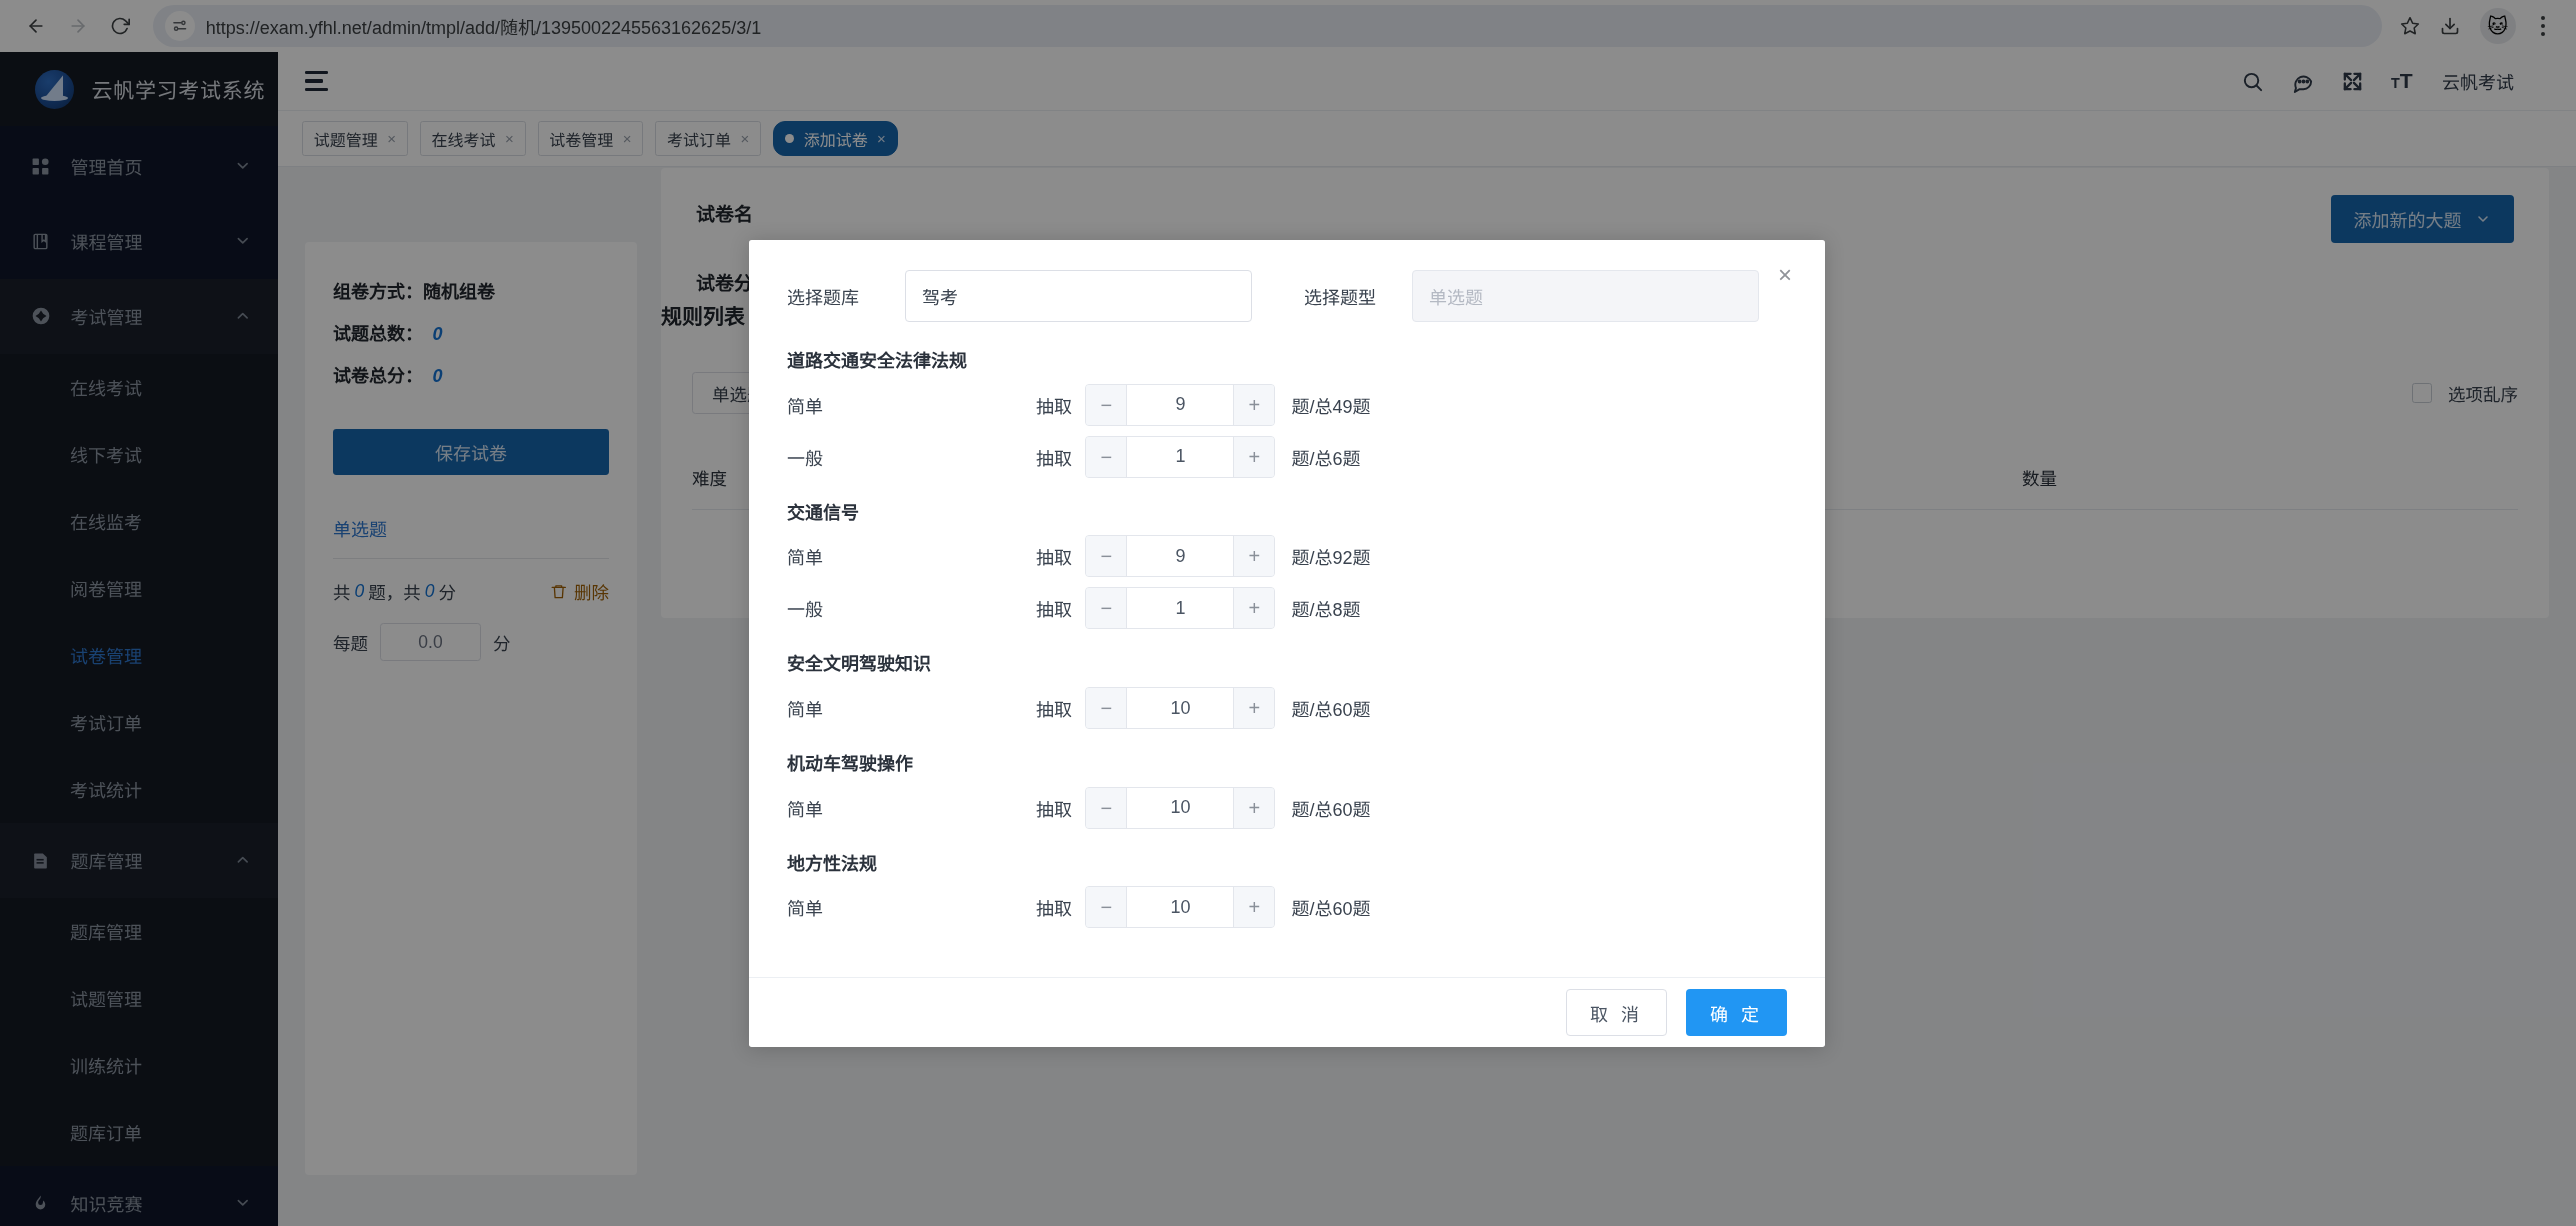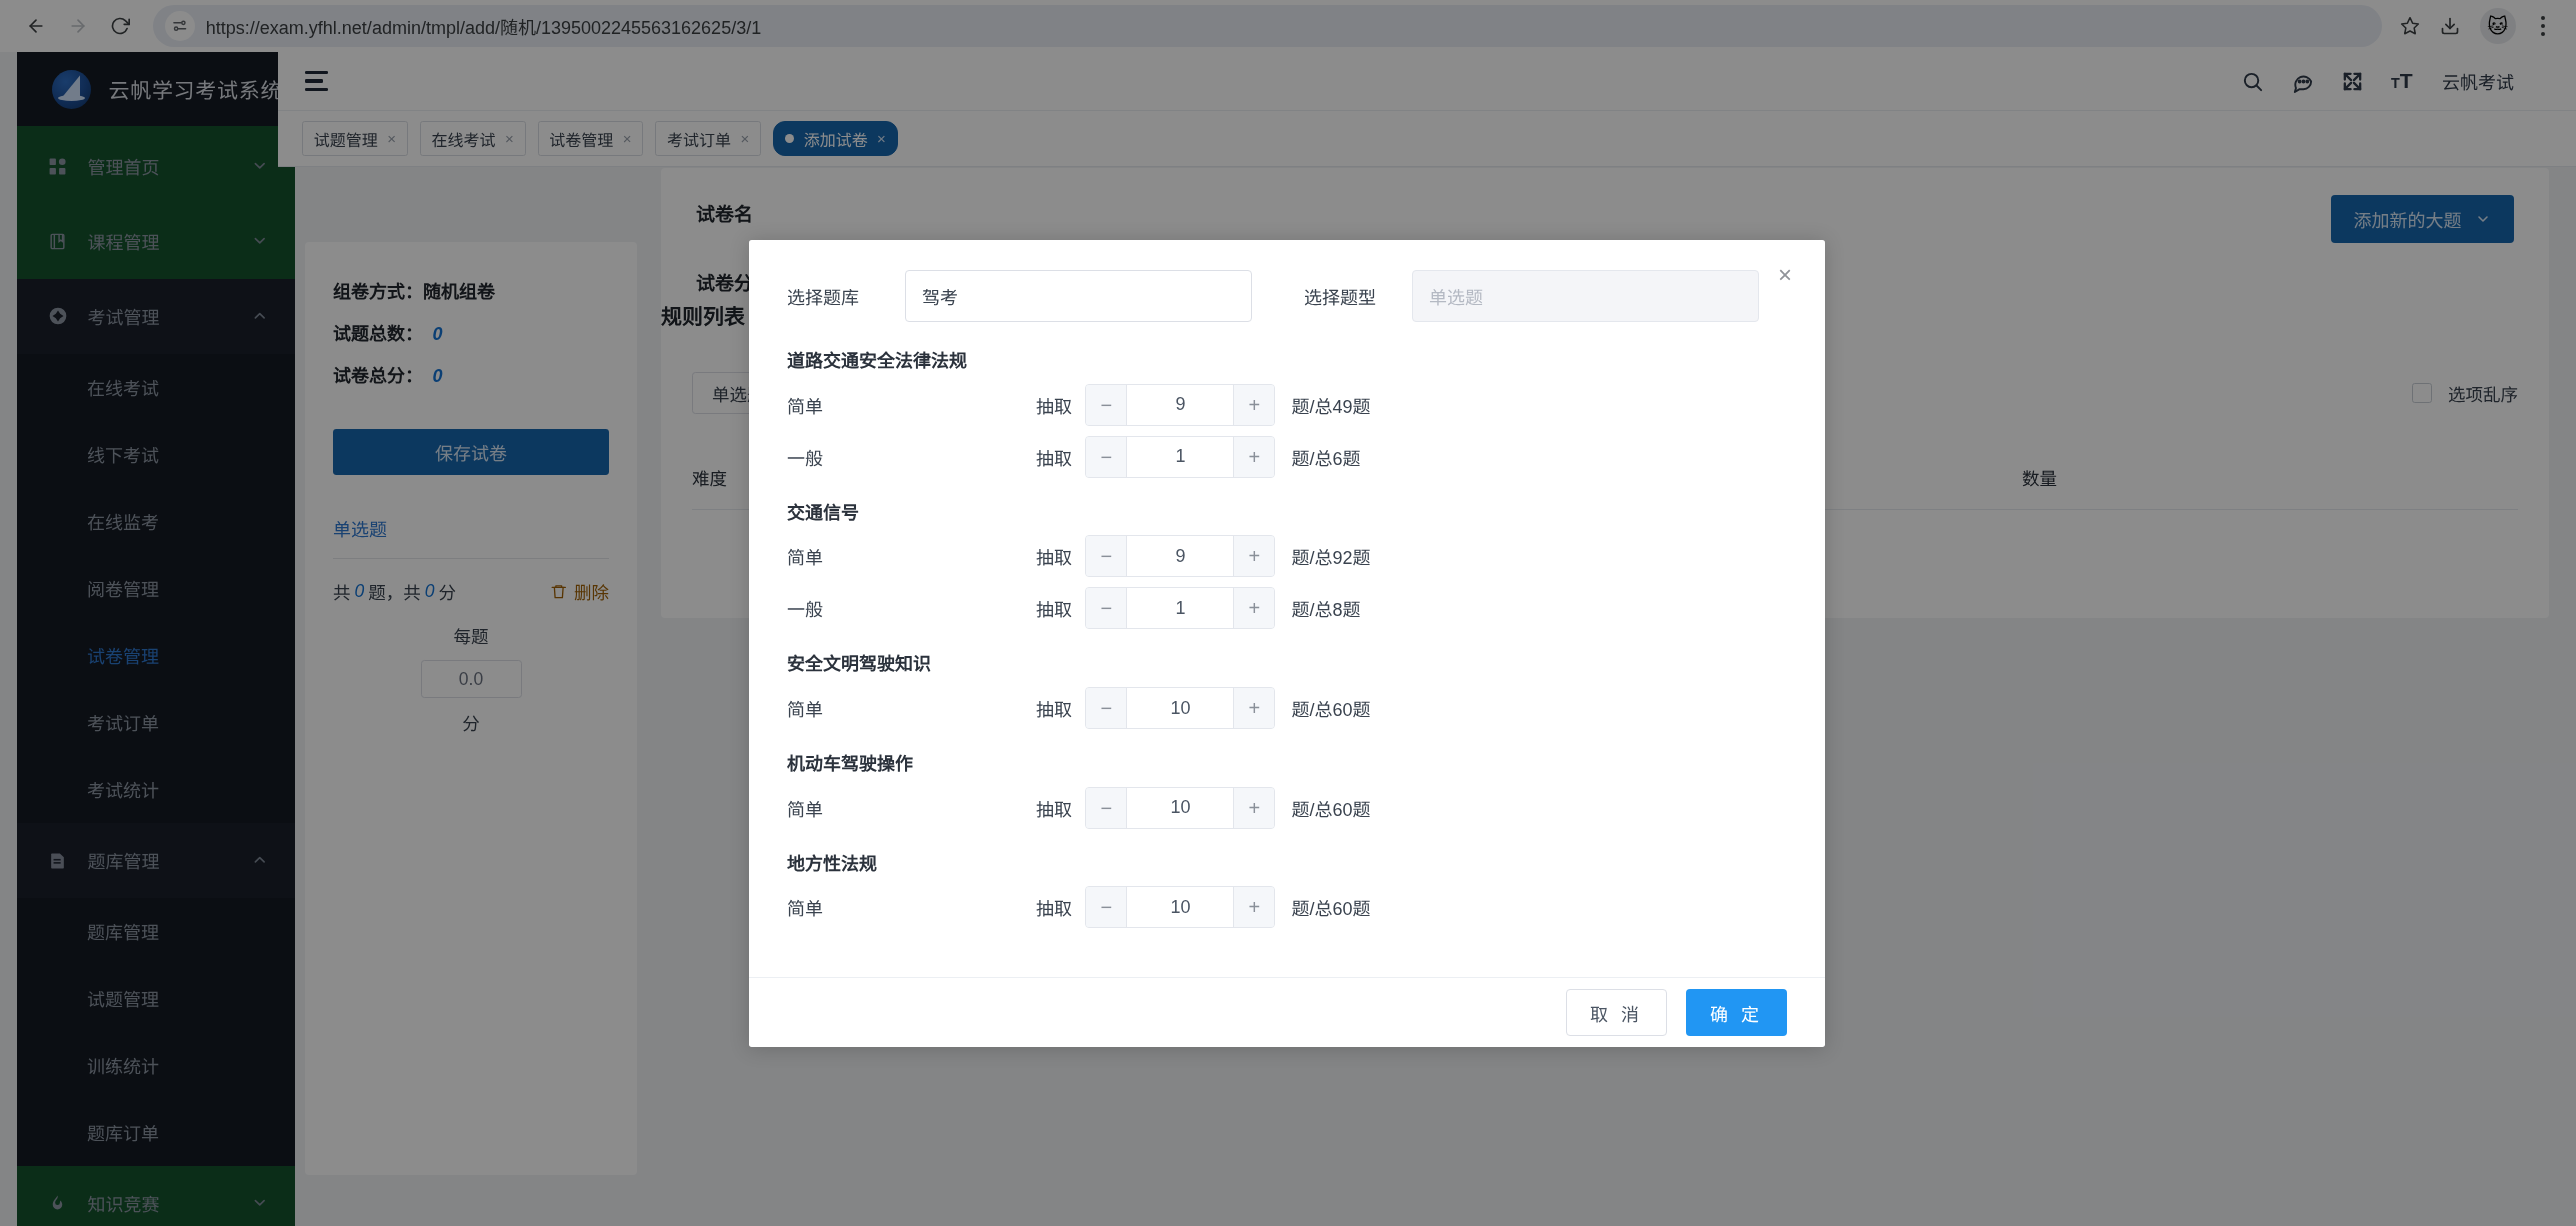--- a/index.html
+++ b/index.html
@@ -53,22 +53,22 @@
   .kebab i { width: 4.7px; height: 4.7px; border-radius: 50%; background: #3c4043; display:block; }
 
   
   .app {
     position: absolute; top: 52px; left: 0; width: 2576px; height: 1174px;
     background: #f0f2f5; overflow: hidden;
   }
 
   
   .sidebar {
-    position: absolute; top: 0; left: 17px; width: 278px; height: 1174px;
-    background: #14532d;
+    position: absolute; top: 0; left: 0; width: 278px; height: 1174px;
+    background: #0f172a;
   }
   .logo-row {
     height: 74px; display: flex; align-items: center; padding-left: 35px;
     background: #141a23;
   }
   .logo-mark {
     width: 39px; height: 39px; border-radius: 50%;
     background: radial-gradient(circle at 35% 30%, #2f6fc4 0%, #1d4f98 55%, #123566 100%);
     position: relative; flex: none; overflow: hidden;
   }
@@ -154,21 +154,21 @@
     color: #d7e6f5; border: none; border-radius: 3.4px; font-size: 18px; cursor: pointer;
     font-family: inherit;
   }
   .lc-type { margin-top: 40px; font-size: 18px; color: #2f78d0; }
   .lc-div { margin-top: 17.5px; border-top: 0.7px solid #e3e6ea; }
   .lc-row {
     margin-top: 20px; display: flex; align-items: center; font-size: 17.5px; color: #3a434f;
   }
   .lc-row .ital { color: #1473d4; font-style: italic; margin: 0 4px; }
   .lc-del { margin-left: auto; color: #a16207; display: flex; align-items: center; gap: 6.7px; cursor: pointer; }
-  .lc-row2 { margin-top: 19px; display:flex; align-items:center; gap:12px; font-size:17.5px; color:#3a434f;flex-direction:column; }
+  .lc-row2 { margin-top: 19px; display:flex; align-items:center; gap:12px; font-size:17.5px; color:#3a434f; }
   .lc-input {
     width: 101px; height: 38px; border: 0.7px solid #dcdfe6; border-radius: 3.4px;
     text-align: center; font-size: 17.5px; color: #6b7280; font-family: inherit; background:#fff;
   }
 
   .right-card {
     position: absolute; left: 383px; top: 0px; width: 1888px; height: 376px;
     background: #ffffff; border-radius: 4px; padding: 31px 35px;
   }
   .rc-row { font-size: 19px; color: #22272e; font-weight: bold; margin-bottom: 42px; }

